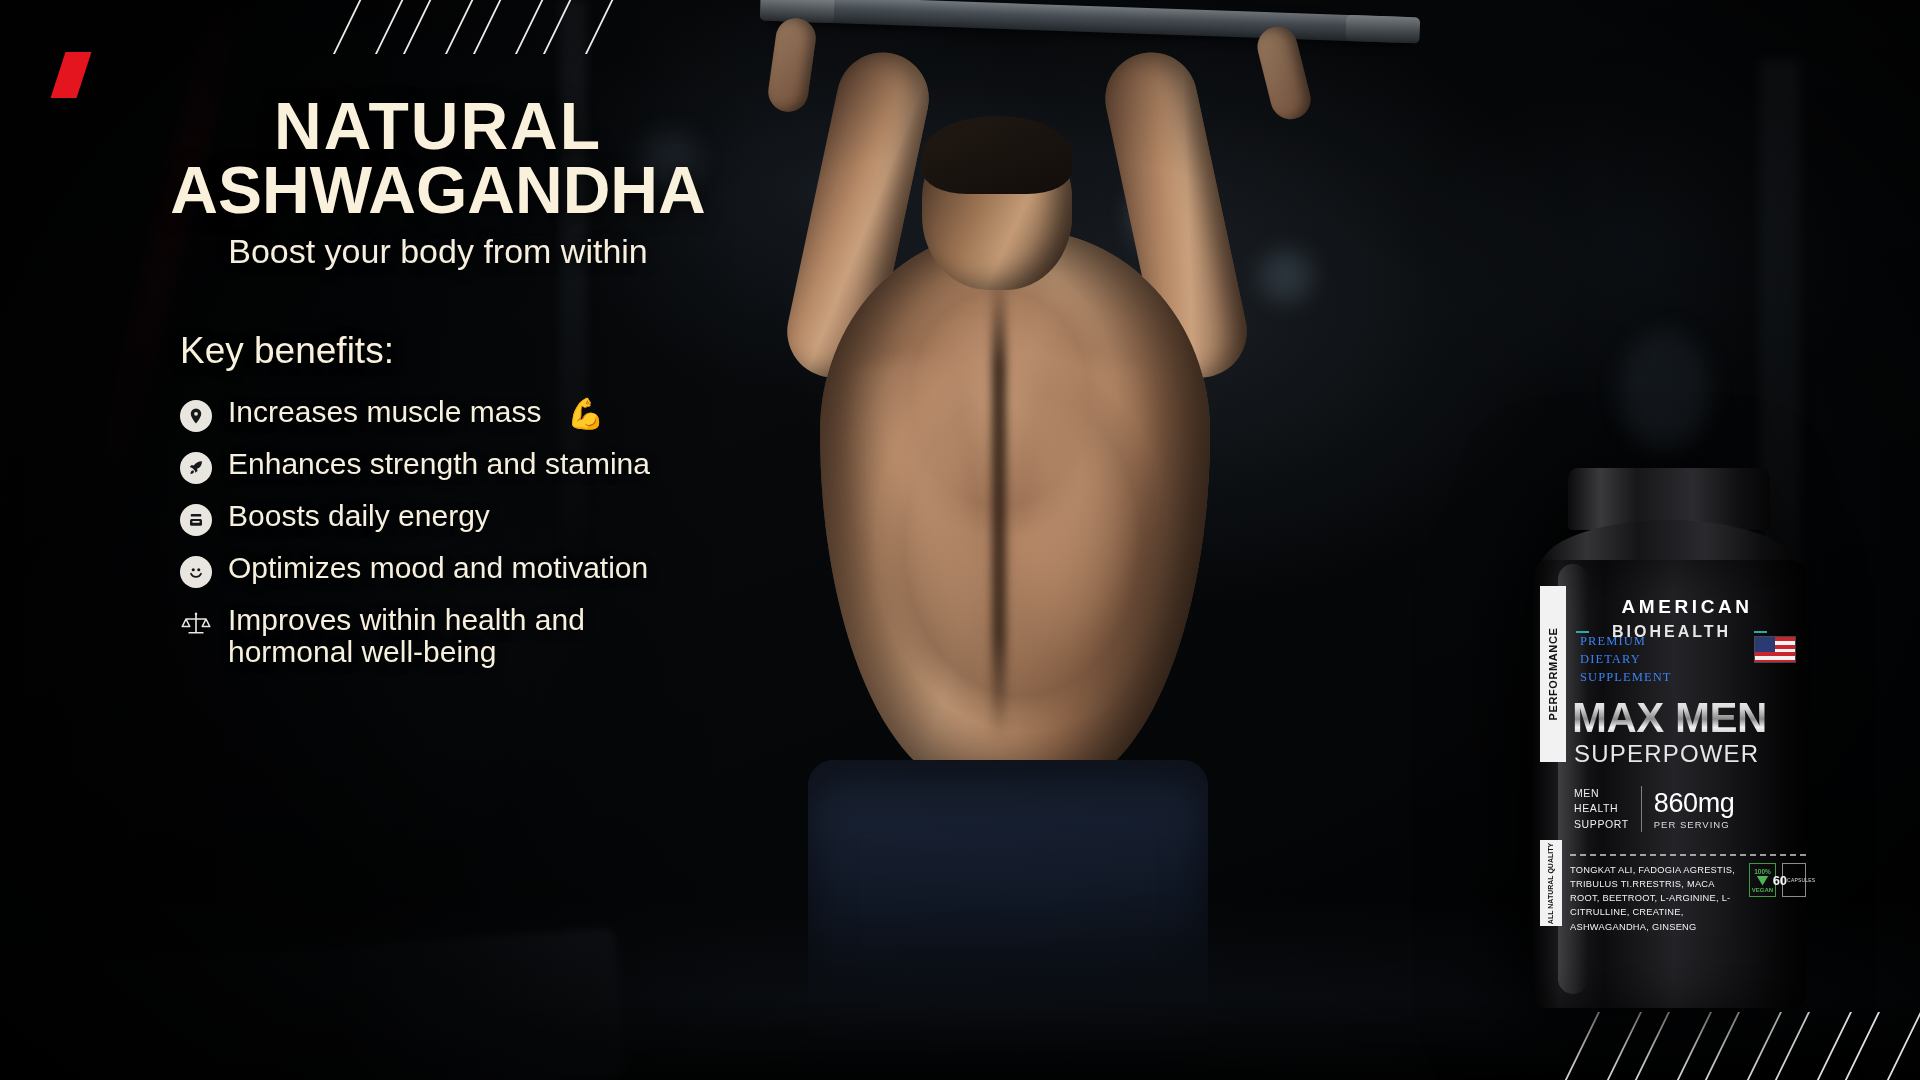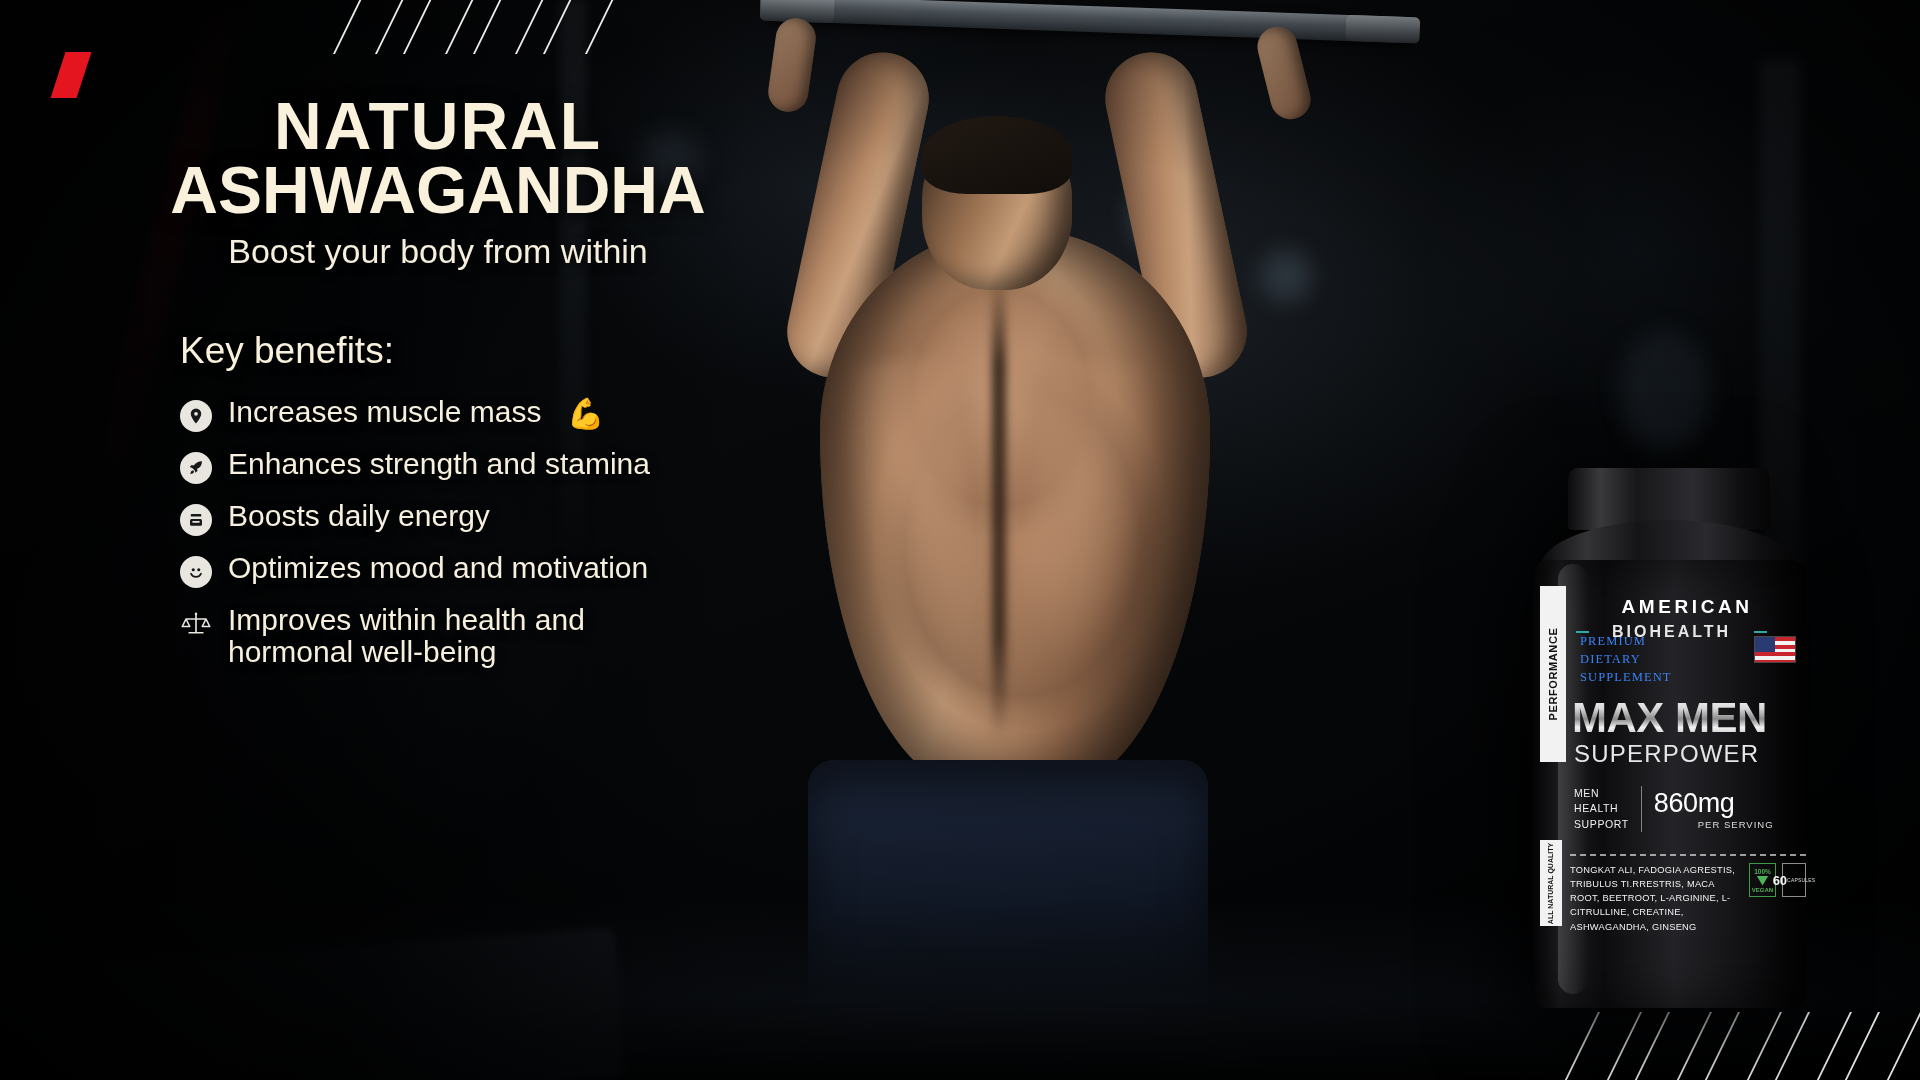--- a/index.html
+++ b/index.html
@@ -162,21 +162,21 @@
       background:linear-gradient(180deg,#ffffff 0%,#d8d8d8 30%,#8a8a8a 52%,#f2f2f2 70%,#9a9a9a 100%);
       -webkit-background-clip:text; background-clip:text; color:transparent; }
   .prod-sub{ position:absolute; left:50px; top:272px; color:#e6e6e6; font-size:24px;
       font-weight:400; letter-spacing:1.2px; }
 
   .dose{ position:absolute; left:50px; top:318px; width:224px; display:flex; align-items:center; gap:12px; }
   .dose .lft{ color:#efefef; font-size:10.5px; line-height:1.45; letter-spacing:.6px; font-weight:500; }
   .dose .div{ width:1px; height:46px; background:rgba(255,255,255,.45); }
   .dose .rgt{ text-align:left; }
   .dose .mg{ color:#fff; font-size:27px; font-weight:500; letter-spacing:-.4px; }
-  .dose .ps{ color:#dcdcdc; font-size:9.5px; letter-spacing:1px;margin-left:44px; }
+  .dose .ps{ color:#dcdcdc; font-size:9.5px; letter-spacing:1px; }
 
   .ingr-wrap{ position:absolute; left:46px; top:386px; width:236px;
       border-top:2px dashed rgba(255,255,255,.6); padding-top:7px; display:flex; gap:6px; align-items:flex-start; }
   .ingr{ color:#f2f2f2; font-size:9.3px; line-height:1.52; letter-spacing:.25px; flex:1; }
   .badge-vegan{ flex:0 0 auto; width:27px; height:34px; border:1px solid #3f9a44;
       display:flex; flex-direction:column; align-items:center; justify-content:center; }
   .badge-vegan .p{ color:#4fb356; font-size:6.5px; font-weight:700; }
   .badge-vegan .leaf{ width:12px; height:10px; background:#4fb356;
       clip-path:polygon(50% 100%, 0 0, 100% 0); margin:1px 0; }
   .badge-vegan .v{ color:#4fb356; font-size:6px; font-weight:700; }

